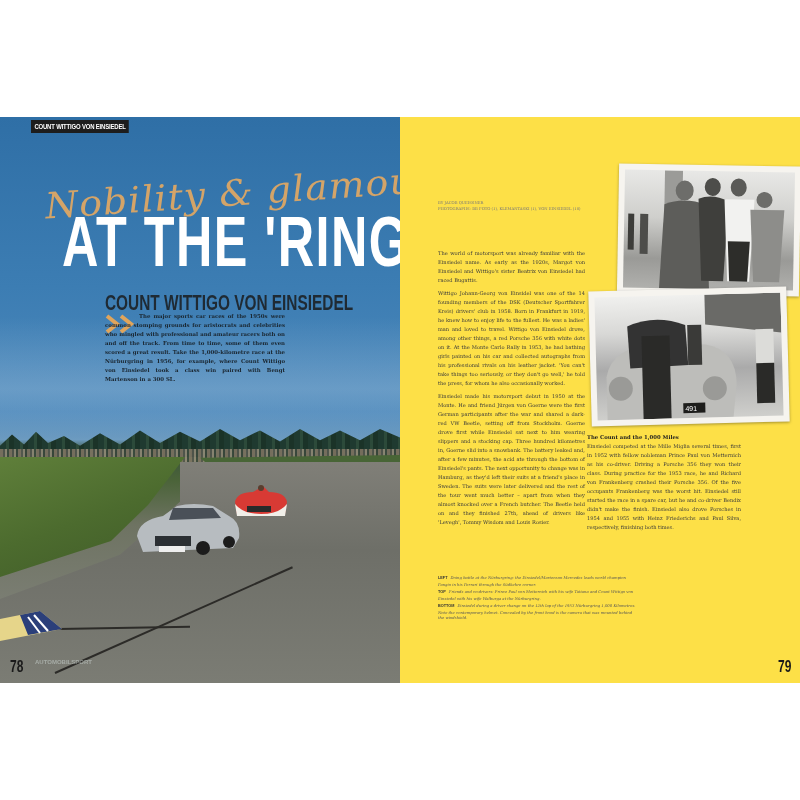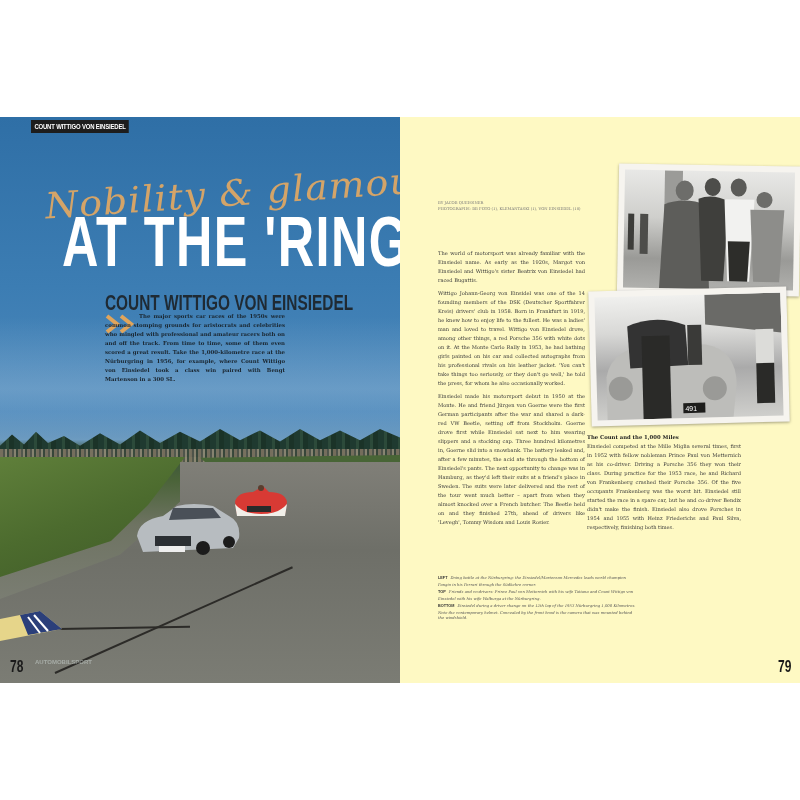--- a/index.html
+++ b/index.html
@@ -24,21 +24,21 @@
   .page-tag { position:absolute; left:31px; top:3px; background:#1d1d1d; color:#fff; font-family:"Liberation Sans", sans-serif; font-weight:bold; font-size:7px; letter-spacing:-0.2px; padding:3px 4px; transform:scaleX(0.85); transform-origin:left; text-transform:uppercase; }
   .script-title { position:absolute; left:54px; top:55px; font-family:"DejaVu Serif", serif; font-style:italic; font-size:36px; color:#d4a468; transform: rotate(-4deg) scaleX(1.05); letter-spacing:1px; white-space:nowrap; }
   .main-title { position:absolute; left:62px; top:90px; font-family:"Liberation Sans", sans-serif; font-weight:bold; font-size:70px; color:#ffffff; letter-spacing:2px; transform:scaleX(0.72); transform-origin:left top; white-space:nowrap; line-height:1; }
   .subtitle { position:absolute; left:105px; top:173px; font-family:"Liberation Sans", sans-serif; font-weight:bold; font-size:22px; color:#1f2a33; transform:scaleX(0.7); transform-origin:left top; white-space:nowrap; }
   .chevron { position:absolute; left:105px; top:197px; width:34px; height:20px; }
   .intro { position:absolute; left:105px; top:195px; width:180px; font-family:"DejaVu Serif", serif; font-weight:bold; font-size:5.4px; line-height:9px; color:#1a2630; text-align:justify; text-indent:34px; }
   .folio-left { position:absolute; left:10px; top:541px; font-family:"Liberation Sans", sans-serif; font-weight:bold; font-size:16px; color:#1a1a1a; transform:scaleX(0.75); transform-origin:left; }
   .mag-name { position:absolute; left:35px; top:542px; font-family:"Liberation Sans", sans-serif; font-weight:bold; font-size:6px; color:#b9c0bc; opacity:.7; line-height:7px; }
 
   
-  .right-page { position:absolute; left:400px; top:0; width:400px; height:566px; background:#fef9c3; }
+  .right-page { position:absolute; left:400px; top:0; width:400px; height:566px; background:#fde047; }
   .byline { position:absolute; left:38px; top:83px; font-family:"DejaVu Serif", serif; font-size:3.8px; color:#777; line-height:6px; text-transform:uppercase; }
   .body-col { position:absolute; font-family:"DejaVu Serif", serif; font-size:5.1px; line-height:9px; color:#3a3a3a; text-align:justify; }
   .body-col p { margin:0 0 4px 0; }
   .col1 { left:38px; top:132px; width:147px; }
   .col2 { left:187px; top:316px; width:154px; }
   .col2 h4 { margin:0; font-size:5.3px; font-weight:bold; color:#1e1e1e; line-height:9px; }
   .captions { position:absolute; left:38px; top:458px; width:200px; font-family:"DejaVu Serif", serif; font-style:italic; font-size:3.8px; line-height:5.5px; color:#555; }
   .captions p { margin:0 0 2px 0; }
   .captions b { font-style:normal; font-family:"Liberation Sans", sans-serif; color:#333; margin-right:3px; }
   .photo { position:absolute; background:#f6f4ef; box-shadow:0 1px 3px rgba(0,0,0,.35); padding:6px; box-sizing:border-box; }

